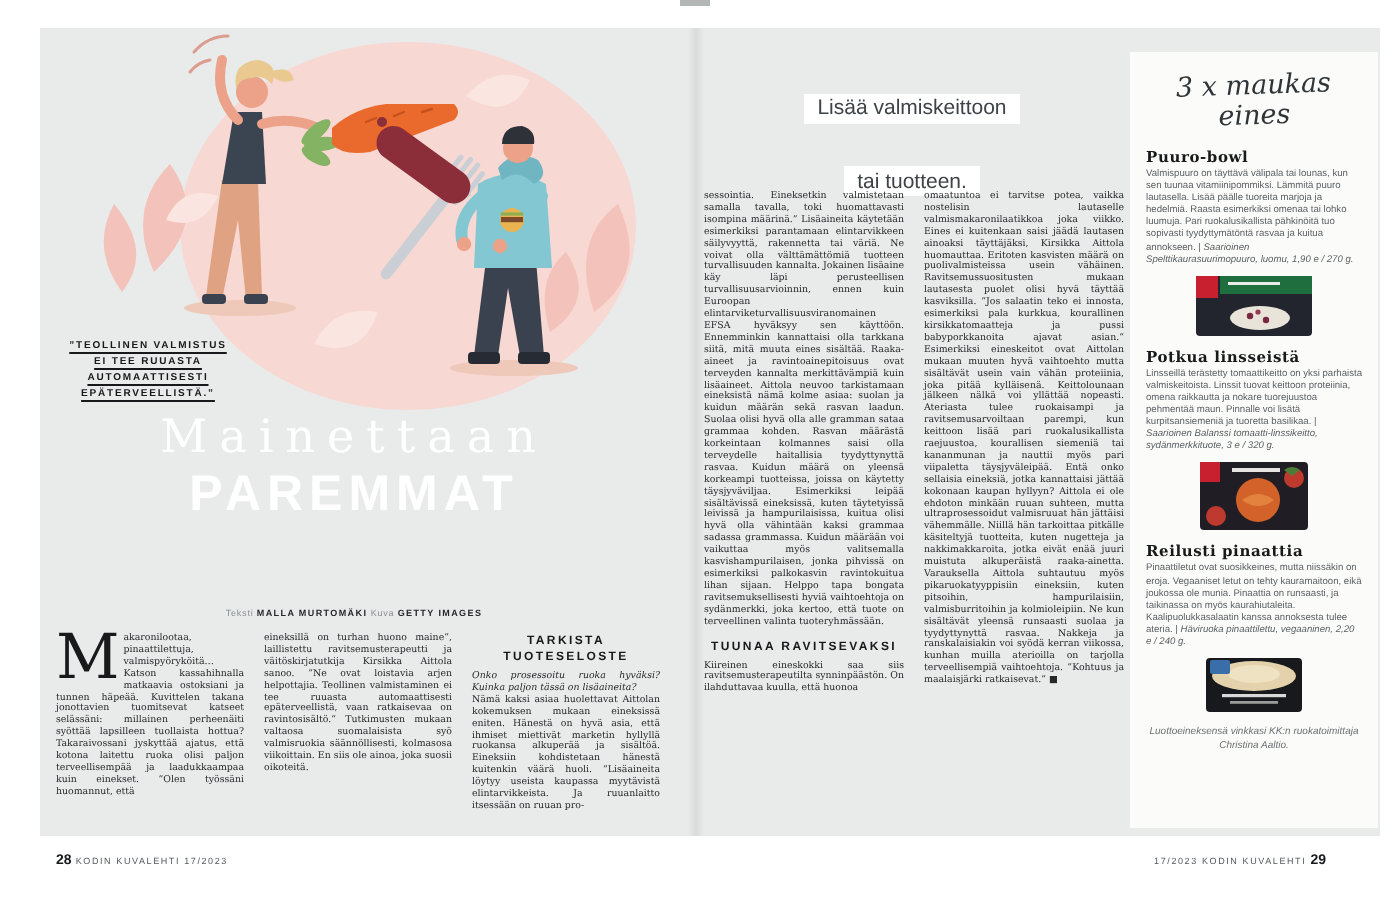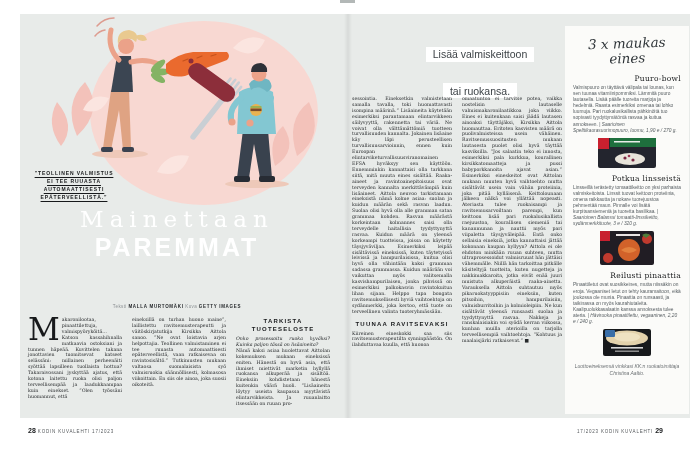--- a/index.html
+++ b/index.html
@@ -31,32 +31,32 @@
   .dropcap{float:left;font-family:"DejaVu Serif",serif;font-size:31px;line-height:25px;
     padding-right:2px;color:#17191b;}
   .colhead{font-family:"Liberation Sans",sans-serif;font-weight:bold;font-size:6px;
     letter-spacing:1.2px;text-align:center;color:#17191b;line-height:8px;margin-bottom:3px;}
   .lead-ital{font-style:italic;display:block;}
   .footer{font-size:4.5px;letter-spacing:0.8px;color:#55595c;}
   .footer b{font-size:7px;color:#17191b;letter-spacing:0;}
   .footer-left{left:28px;top:427px;}
   .footer-right{right:33px;top:427px;text-align:right;}
   
-  .pullquote{left:380px;top:44px;width:200px;text-align:center;}
+  .pullquote{left:356px;top:44px;width:200px;text-align:center;}
   .pullquote span{display:inline-block;background:#ffffff;color:#3d4347;font-size:10.5px;
     line-height:12px;padding:1.5px 7px;margin-bottom:1px;}
   .cols-right{left:352px;top:96px;width:210px;display:flex;gap:10px;}
   .cols-right .bodycol{width:100px;}
   .subhead{margin:5px 0 3px 0;}
   .sidebar{left:565px;top:26px;width:124px;height:388px;background:#fbfbf9;
     box-sizing:border-box;padding:10px 8px 6px 8px;}
   .script-head{font-family:"DejaVu Serif",serif;font-style:italic;font-size:13.5px;
     line-height:15px;text-align:center;color:#2e3438;transform:rotate(-2deg);margin-bottom:8px;}
-  .sb-title{font-family:"DejaVu Serif",serif;font-weight:normal;font-size:7.5px;
-    text-align:right;color:#17191b;margin:6px 0 2px 0;letter-spacing:0.3px;}
+  .sb-title{font-family:"DejaVu Serif",serif;font-weight:bold;font-size:7.5px;
+    text-align:left;color:#17191b;margin:6px 0 2px 0;letter-spacing:0.3px;}
   .sb-body{font-size:4.8px;line-height:6.1px;color:#5a6165;text-align:left;}
   .sb-prod{font-style:italic;}
   .prod-img{display:block;margin:4px auto 2px auto;}
   .sb-note{font-style:italic;font-size:5px;line-height:6.5px;color:#6b7073;
     text-align:center;margin-top:7px;}
 </style>
 </head>
 <body>
 
 <div class="canvas">
@@ -170,21 +170,21 @@
   </div>
 
   <div class="abs footer footer-left">
     <b>28</b>
     <span>KODIN KUVALEHTI 17/2023</span>
   </div>
 
   <div class="abs pullquote">
     <span>Lisää valmiskeittoon</span><br>
     <br>
-    <span>tai ruokansa.</span>
+    <span>tai tuotteen.</span>
   </div>
 
   <div class="abs cols-right">
     <div class="bodycol">
       <span>sessointia. Eineksetkin valmistetaan samalla tavalla, toki huomattavasti isompina määrinä.” Lisäaineita käytetään esimerkiksi parantamaan elintarvikkeen säilyvyyttä, rakennetta tai väriä. Ne voivat olla välttämättömiä tuotteen turvallisuuden kannalta. Jokainen lisäaine käy läpi perusteellisen turvallisuusarvioinnin, ennen kuin Euroopan elintarviketurvallisuusviranomainen EFSA hyväksyy sen käyttöön. Ennemminkin kannattaisi olla tarkkana siitä, mitä muuta eines sisältää. Raaka-aineet ja ravintoainepitoisuus ovat terveyden kannalta merkittävämpiä kuin lisäaineet. Aittola neuvoo tarkistamaan eineksistä nämä kolme asiaa: suolan ja kuidun määrän sekä rasvan laadun. Suolaa olisi hyvä olla alle gramman sataa grammaa kohden. Rasvan määrästä korkeintaan kolmannes saisi olla terveydelle haitallisia tyydyttynyttä rasvaa. Kuidun määrä on yleensä korkeampi tuotteissa, joissa on käytetty täysjyväviljaa. Esimerkiksi leipää sisältävissä eineksissä, kuten täytetyissä leivissä ja hampurilaisissa, kuitua olisi hyvä olla vähintään kaksi grammaa sadassa grammassa. Kuidun määrään voi vaikuttaa myös valitsemalla kasvishampurilaisen, jonka pihvissä on esimerkiksi palkokasvin ravintokuitua lihan sijaan. Helppo tapa bongata ravitsemuksellisesti hyviä vaihtoehtoja on sydänmerkki, joka kertoo, että tuote on terveellinen valinta tuoteryhmässään.</span>
       <div class="colhead subhead">TUUNAA RAVITSEVAKSI</div>
       <span>Kiireinen eineskokki saa siis ravitsemusterapeutilta synninpäästön. On ilahduttavaa kuulla, että huonoa</span>
     </div>
     <div class="bodycol">
       <span>omaatuntoa ei tarvitse potea, vaikka nostelisin lautaselle valmismakaronilaatikkoa joka viikko. Eines ei kuitenkaan saisi jäädä lautasen ainoaksi täyttäjäksi, Kirsikka Aittola huomauttaa. Eritoten kasvisten määrä on puolivalmisteissa usein vähäinen. Ravitsemussuositusten mukaan lautasesta puolet olisi hyvä täyttää kasviksilla. ”Jos salaatin teko ei innosta, esimerkiksi pala kurkkua, kourallinen kirsikkatomaatteja ja pussi babyporkkanoita ajavat asian.” Esimerkiksi eineskeitot ovat Aittolan mukaan muuten hyvä vaihtoehto mutta sisältävät usein vain vähän proteiinia, joka pitää kylläisenä. Keittolounaan jälkeen nälkä voi yllättää nopeasti. Ateriasta tulee ruokaisampi ja ravitsemusarvoiltaan parempi, kun keittoon lisää pari ruokalusikallista raejuustoa, kourallisen siemeniä tai kananmunan ja nauttii myös pari viipaletta täysjyväleipää. Entä onko sellaisia eineksiä, jotka kannattaisi jättää kokonaan kaupan hyllyyn? Aittola ei ole ehdoton minkään ruuan suhteen, mutta ultraprosessoidut valmisruuat hän jättäisi vähemmälle. Niillä hän tarkoittaa pitkälle käsiteltyjä tuotteita, kuten nugetteja ja nakkimakkaroita, jotka eivät enää juuri muistuta alkuperäistä raaka-ainetta. Varauksella Aittola suhtautuu myös pikaruokatyyppisiin eineksiin, kuten pitsoihin, hampurilaisiin, valmisburritoihin ja kolmioleipiin. Ne kun sisältävät yleensä runsaasti suolaa ja tyydyttynyttä rasvaa. Nakkeja ja ranskalaisiakin voi syödä kerran viikossa, kunhan muilla aterioilla on tarjolla terveellisempiä vaihtoehtoja. ”Kohtuus ja maalaisjärki ratkaisevat.” ■</span>

